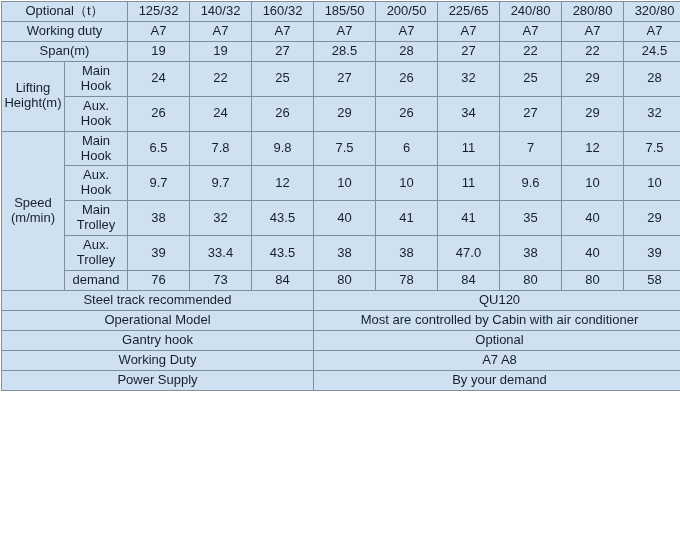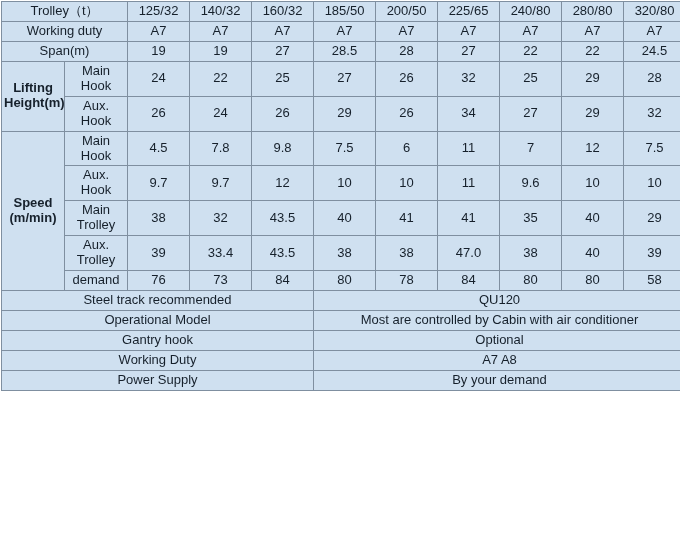--- a/index.html
+++ b/index.html
@@ -31,21 +31,20 @@
     color: #16202b;
   }
   td.label {
     font-size: 13px;
   }
   td.rowhead {
     font-size: 13px;
   }
   td.grouphead {
     font-size: 13px;
-    font-weight: bold;
   }
   .two-line {
     display: block;
   }
   
   col.c-label  { width: 63px; }
   col.c-sub    { width: 63px; }
   col.c-data   { width: 62px; }
 </style>
 </head>
@@ -61,21 +60,21 @@
     <col class="c-data">
       <col class="c-data">
       <col class="c-data">
     <col class="c-data">
       <col class="c-data">
       <col class="c-data">
   </colgroup>
   <tbody>
 
     <tr>
-      <td class="label" colspan="2">Trolley（t）</td>
+      <td class="label" colspan="2">Optional（t）</td>
       <td>125/32</td>
       <td>140/32</td>
       <td>160/32</td>
       <td>185/50</td>
       <td>200/50</td>
       <td>225/65</td>
       <td>240/80</td>
       <td>280/80</td>
       <td>320/80</td>
     </tr>
@@ -144,21 +143,21 @@
 
     <tr>
       <td class="grouphead" rowspan="5">
         <span class="two-line">Speed</span>
         <span class="two-line">(m/min)</span>
       </td>
       <td class="rowhead">
         <span class="two-line">Main</span>
         <span class="two-line">Hook</span>
       </td>
-      <td>4.5</td>
+      <td>6.5</td>
       <td>7.8</td>
       <td>9.8</td>
       <td>7.5</td>
       <td>6</td>
       <td>11</td>
       <td>7</td>
       <td>12</td>
       <td>7.5</td>
     </tr>
 

